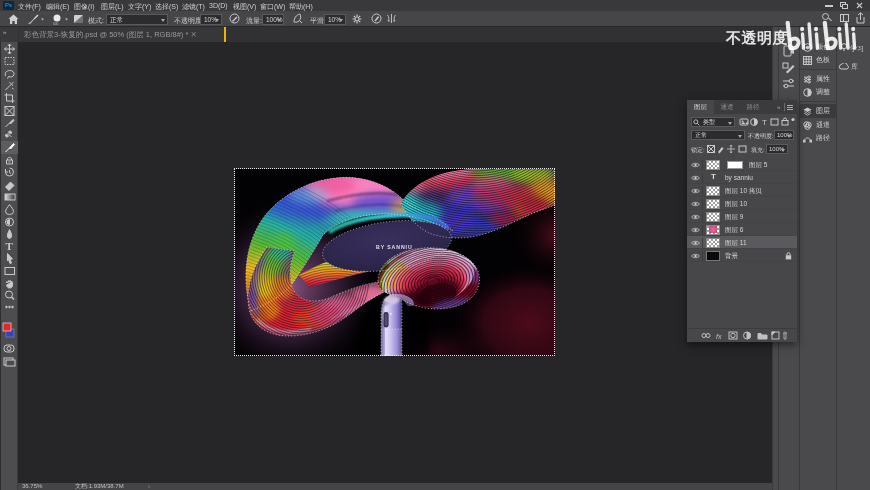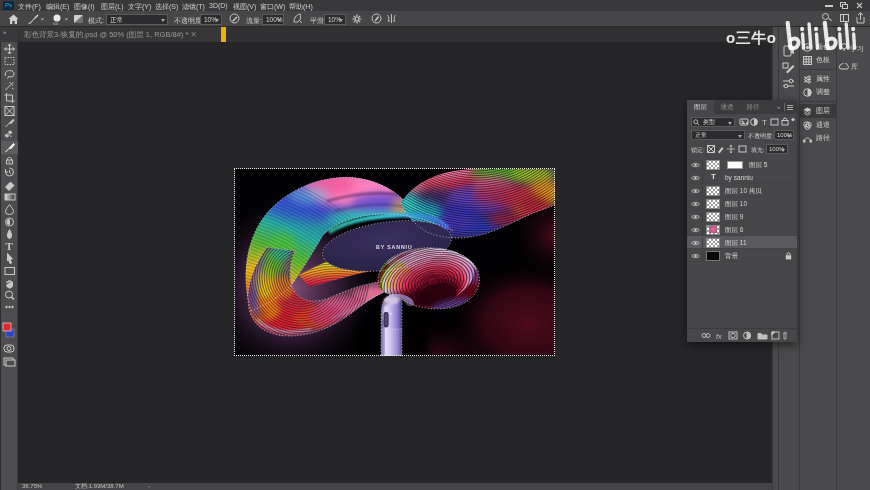--- a/index.html
+++ b/index.html
@@ -72,21 +72,21 @@
 <div class="a" style="left:822px;top:2px;width:7px;height:7px;border:1.3px solid #c8c8c8;border-radius:50%"></div>
       <div class="a" style="left:828px;top:8px;width:4px;height:1.3px;background:#c8c8c8;transform:rotate(45deg)"></div>
 <div class="a" style="left:840px;top:3px;width:9px;height:8px;border:1px solid #c8c8c8"></div>
       <div class="a" style="left:843px;top:3px;width:1px;height:8px;background:#c8c8c8"></div>
 <svg class="a" style="left:855px;top:1px" width="11" height="12" viewBox="0 0 11 12">
         <path d="M2,5 L2,11 L9,11 L9,5 M5.5,8 L5.5,1 M3,3 L5.5,0.8 L8,3" fill="none" stroke="#c8c8c8" stroke-width="1"></path>
       </svg>
 </div>
 <div class="a" style="left:0;top:27px;width:870px;height:15px;background:#313133">
 <div class="a" style="left:0;top:0;width:18px;height:15px;background:#39393b;color:#b8b8b8;font-size:6px;padding:2px 0 0 3px">»</div>
-<div class="a" style="left:19px;top:0;width:207px;height:15px;background:#373739;border-right:5px solid #eab308;color:#9a9a9a;font-size:7.5px;line-height:15px;padding-left:5px;white-space:nowrap;overflow:hidden">彩色背景3-恢复的.psd @ 50% (图层 1, RGB/8#) * <span style="color:#888">✕</span></div>
+<div class="a" style="left:19px;top:0;width:207px;height:15px;background:#373739;border-right:2px solid #eab308;color:#9a9a9a;font-size:7.5px;line-height:15px;padding-left:5px;white-space:nowrap;overflow:hidden">彩色背景3-恢复的.psd @ 50% (图层 1, RGB/8#) * <span style="color:#888">✕</span></div>
 </div>
 <div class="a" style="left:18px;top:42px;width:754px;height:441px;background:#262629"></div>
 <div class="a" style="left:0;top:42px;width:18px;height:448px;background:#4d4d4f;border-right:1px solid #3a3a3c"></div>
 <div class="a" style="left:0;top:42px;width:1px;height:448px;background:#2e2e30"></div>
 <div class="a" style="left:1px;top:42px;width:17px;height:448px">
 <svg width="17" height="448" viewBox="0 0 17 448">
 <defs>
           <linearGradient id="tg" x1="0" y1="0" x2="1" y2="0">
             <stop offset="0" stop-color="#ddd"></stop>
             <stop offset="1" stop-color="#333"></stop>
@@ -740,21 +740,21 @@
         <circle cx="32" cy="4.5" r="2.2"></circle>
         <circle cx="46" cy="4.5" r="3.5"></circle>
         <path d="M46,1 a3.5,3.5 0 0 1 0,7 z" fill="#c0c0c0"></path>
         <path d="M57,2.5 h3 l1,1.5 h5 v4 h-9 z" fill="#c0c0c0"></path>
         <rect x="71" y="1" width="7" height="7"></rect>
         <path d="M71,1 l3,0 -3,3 z" fill="#c0c0c0"></path>
         <path d="M82,2 h4 M83,2 v6 h2 v-6 M83.5,1 h1" stroke-width="0.8"></path>
       </svg>
 </div>
 <div class="a" style="left:726px;top:26px;width:148px;height:30px;color:rgba(255,255,255,0.88);font-size:15px;font-weight:bold">
-<span style="position:absolute;left:0;top:3px;letter-spacing:0.5px">o三牛o</span>
+<span style="position:absolute;left:0;top:3px;letter-spacing:0.5px">不透明度</span>
 <svg style="position:absolute;left:58px;top:-5px" width="78" height="38" viewBox="0 0 84 38" preserveAspectRatio="none">
         <g fill="none" stroke="rgba(255,255,255,0.88)" stroke-linecap="round">
           <path d="M4,2 L7,27" stroke-width="4.5"></path>
           <path d="M7,19 C14,15 17,20 15,24 C13,28 8,28 6.5,25" stroke-width="4"></path>
           <path d="M20,13 L21,27" stroke-width="3.6"></path>
           <circle cx="19.5" cy="8" r="2.2" fill="rgba(255,255,255,0.88)" stroke="none"></circle>
           <path d="M27,3 L29,27" stroke-width="3.6"></path>
           <path d="M35,13 L36,27" stroke-width="3.6"></path>
           <circle cx="34.5" cy="8" r="2.2" fill="rgba(255,255,255,0.88)" stroke="none"></circle>
           <path d="M44,2 L47,27" stroke-width="4.5"></path>

